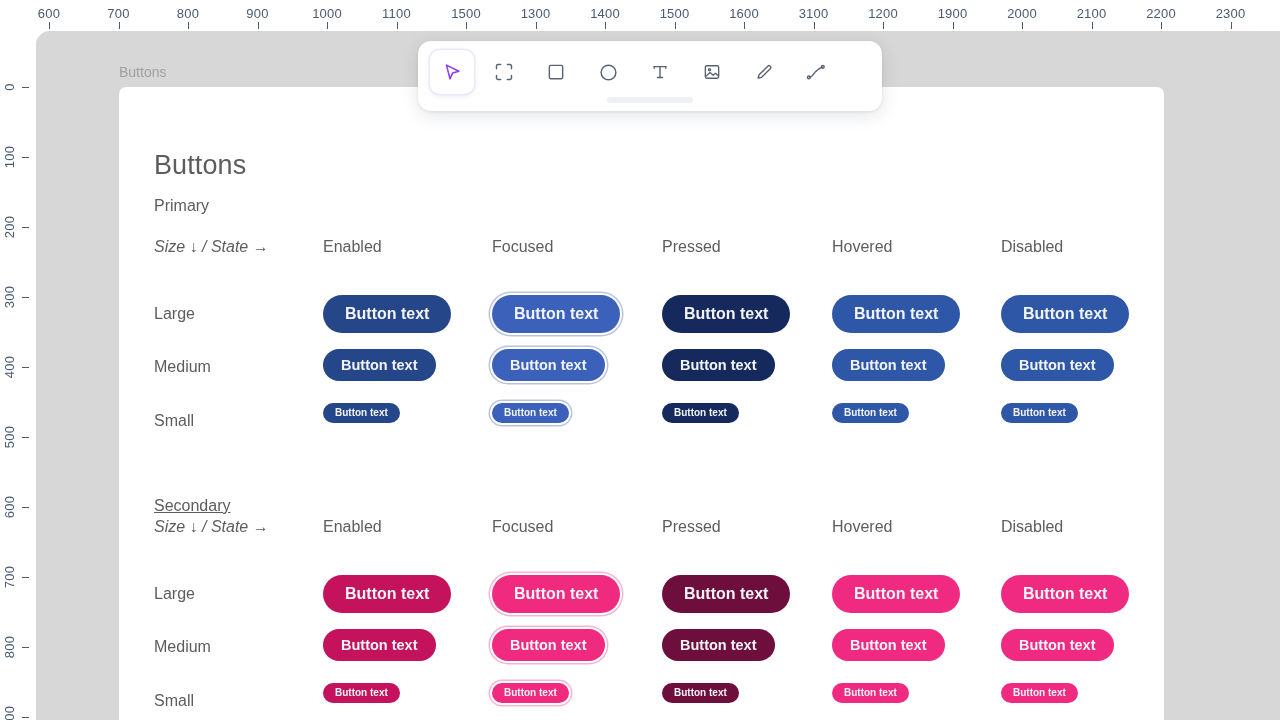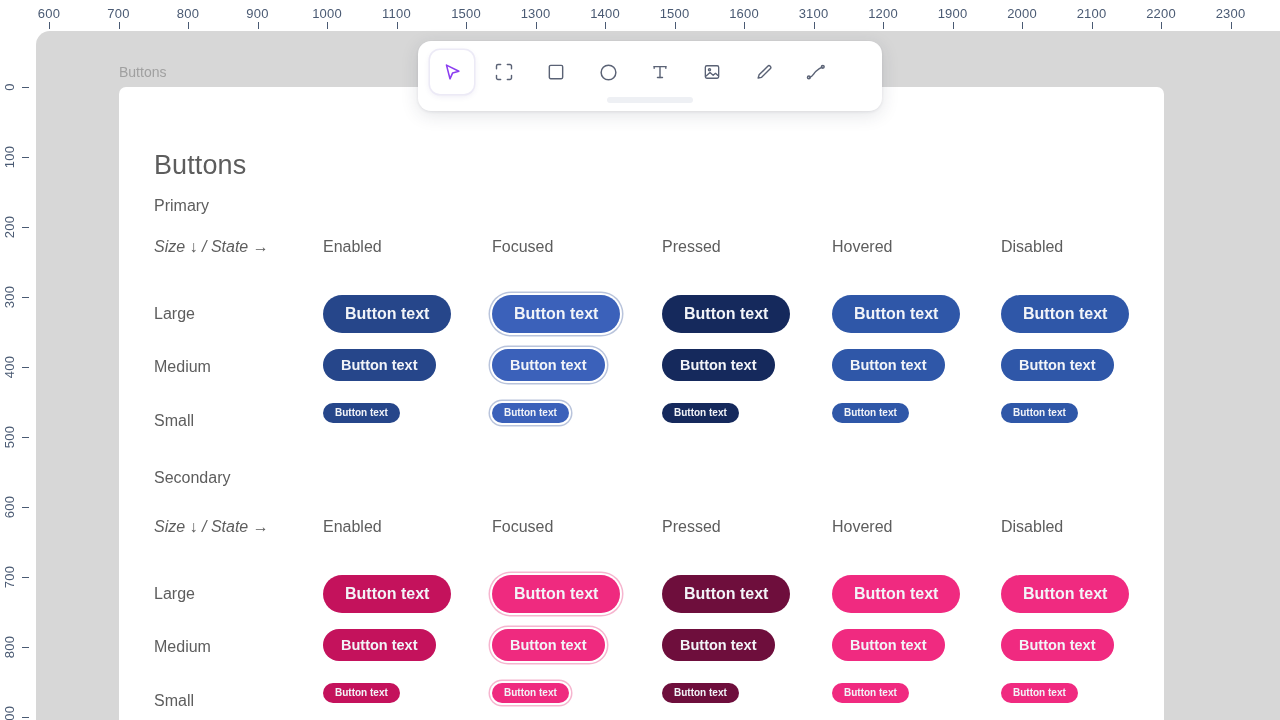--- a/index.html
+++ b/index.html
@@ -222,21 +222,21 @@
           <button class="btn md ring" style="left: 373px; top: 262px; background: rgb(59, 97, 186);">Button text</button>
           <button class="btn md" style="left: 543px; top: 262px; background: rgb(21, 41, 92);">Button text</button>
           <button class="btn md" style="left: 713px; top: 262px; background: rgb(47, 87, 168);">Button text</button>
           <button class="btn md" style="left: 882px; top: 262px; background: rgb(47, 87, 168);">Button text</button>
           <div class="row-label" style="top: 325px;">Small</div>
           <button class="btn sm" style="left: 204px; top: 316px; background: rgb(38, 70, 138);">Button text</button>
           <button class="btn sm ring" style="left: 373px; top: 316px; background: rgb(59, 97, 186);">Button text</button>
           <button class="btn sm" style="left: 543px; top: 316px; background: rgb(21, 41, 92);">Button text</button>
           <button class="btn sm" style="left: 713px; top: 316px; background: rgb(47, 87, 168);">Button text</button>
           <button class="btn sm" style="left: 882px; top: 316px; background: rgb(47, 87, 168);">Button text</button>
-          <div class="section-title" style="top: 382px;">Secondary</div>
+          <div class="section-title" style="top: 410px; text-decoration: underline;">Secondary</div>
           <div class="grid-head" style="top: 431px;">Size ↓ / State →</div>
           <div class="col-head" style="left: 204px; top: 431px;">Enabled</div>
           <div class="col-head" style="left: 373px; top: 431px;">Focused</div>
           <div class="col-head" style="left: 543px; top: 431px;">Pressed</div>
           <div class="col-head" style="left: 713px; top: 431px;">Hovered</div>
           <div class="col-head" style="left: 882px; top: 431px;">Disabled</div>
           <div class="row-label" style="top: 498px;">Large</div>
           <button class="btn lg" style="left: 204px; top: 488px; background: rgb(196, 18, 92);">Button text</button>
           <button class="btn lg ring-pink" style="left: 373px; top: 488px; background: rgb(239, 42, 127);">Button text</button>
           <button class="btn lg" style="left: 543px; top: 488px; background: rgb(110, 14, 60);">Button text</button>

